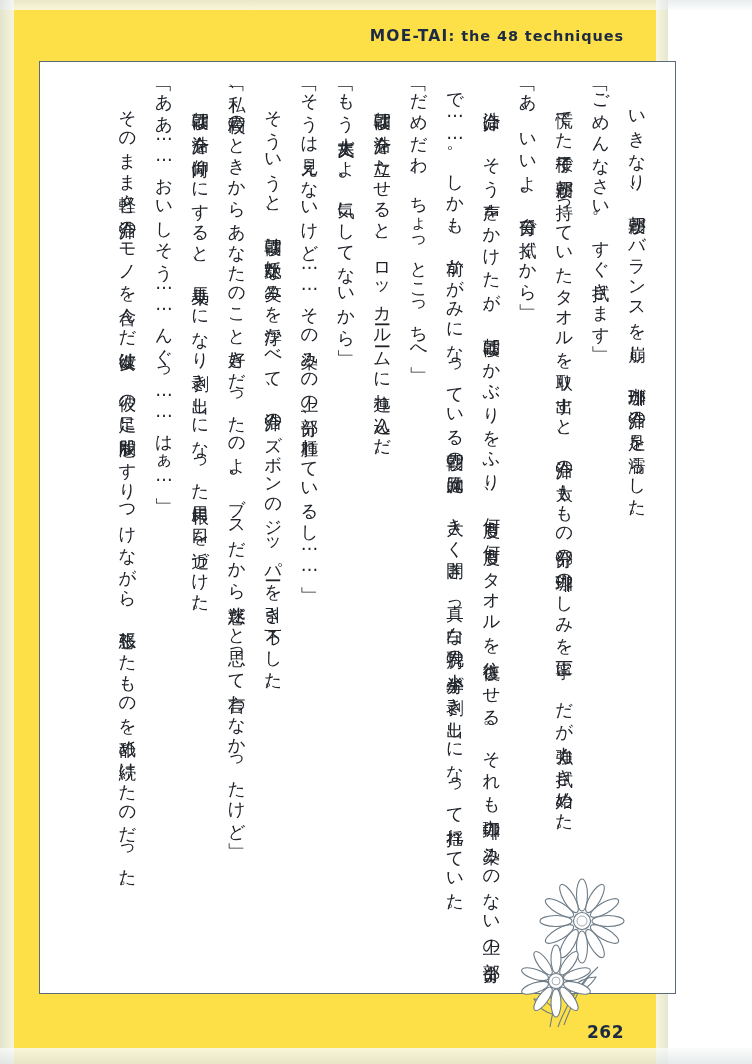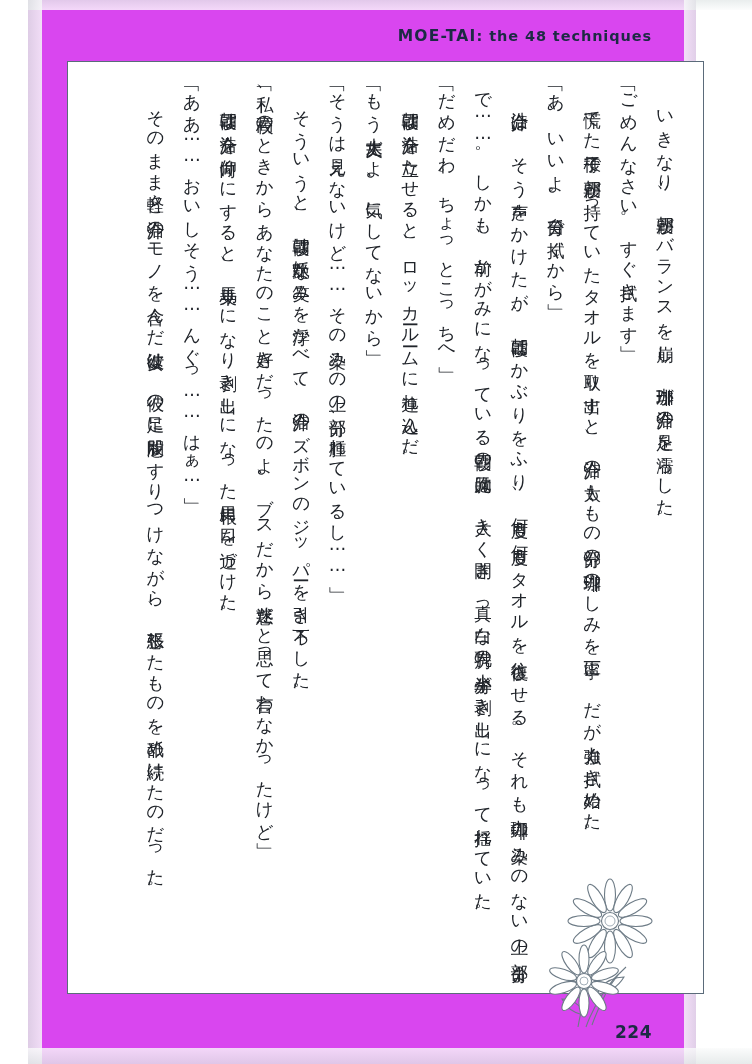--- a/index.html
+++ b/index.html
@@ -11,22 +11,21 @@
     height: 1064px;
     background: #ffffff;
     font-family: "Liberation Sans", sans-serif;
     overflow: hidden;
   }
 
   .page {
     position: relative;
     width: 668px;
     height: 1064px;
-    background: #d946ef;
-    margin-left: 28px;
+    background: #fde047;
   }
 
   
   .page-edge-left {
     position: absolute;
     left: 0; top: 0;
     width: 14px; height: 1064px;
     background: linear-gradient(to right, #dfe4e4, #f6f8f8);
     opacity: .85;
   }
@@ -157,21 +156,21 @@
         <p>「もう大丈夫だよ、気にしてないから」</p>
         <p>「そうは見えないけど……その染みの上の部分、腫れているし……」</p>
         <p class="indent">そういうと、朝霞は妖艶な笑みを浮かべて、浩介のズボンのジッパーを引き下ろした。</p>
         <p>「私、高校のときからあなたのこと好きだったのよ、ブスだから迷惑だと思って言わなかったけど」</p>
         <p class="indent">朝霞は浩介を仰向けにすると、馬乗りになり剥き出しになった男根に口を近づけた。</p>
         <p>「ああ……おいしそう……んぐっ……はぁ…」</p>
         <p class="indent">そのまま軽々と浩介のモノを含んだ彼女は、彼の足に股間をすりつけながら、怒張したものを舐め続けたのだった。</p>
       </div>
   </div>
 
-  <div class="folio">224</div>
+  <div class="folio">262</div>
 
   <svg class="daisies" viewBox="0 0 150 165" xmlns="http://www.w3.org/2000/svg">
     <g fill="none" stroke="#6d7b86" stroke-width="1.1">
 
       <path d="M52 164 C 58 130, 66 108, 74 90"></path>
       <path d="M60 164 C 70 136, 84 118, 100 104"></path>
       <path d="M66 162 C 74 140, 82 124, 92 112"></path>
 
       <path d="M60 140 C 50 134, 44 126, 42 116 C 52 118, 60 126, 62 136 Z"></path>
       <path d="M72 126 C 80 118, 90 114, 98 114 C 92 124, 82 130, 73 131 Z"></path>

